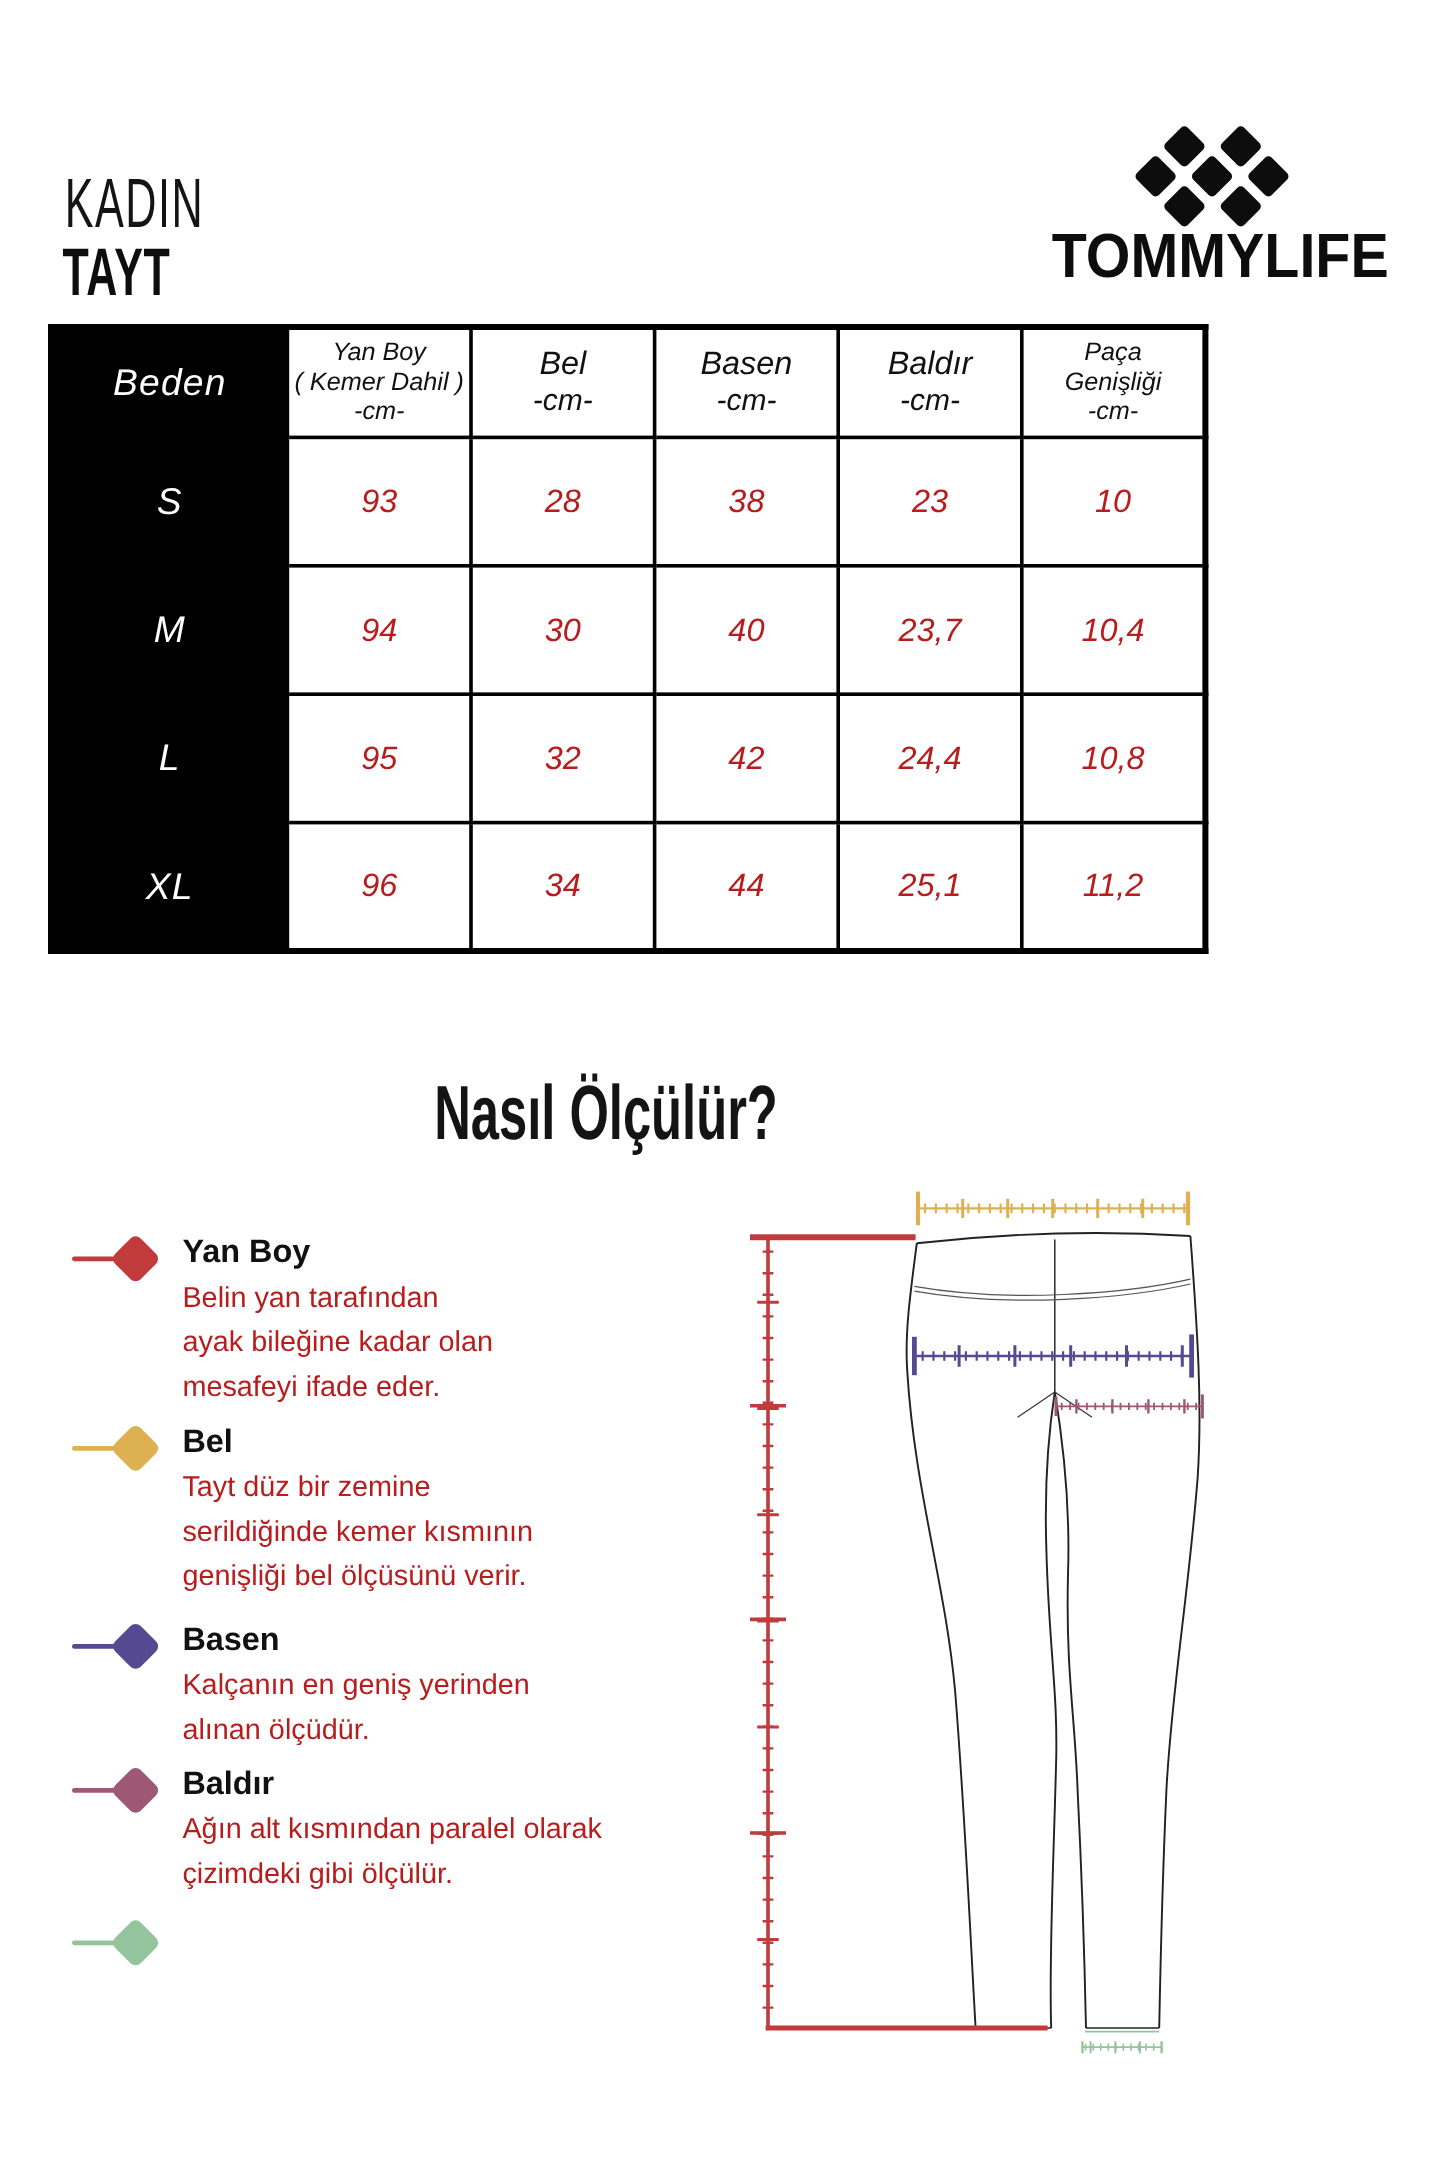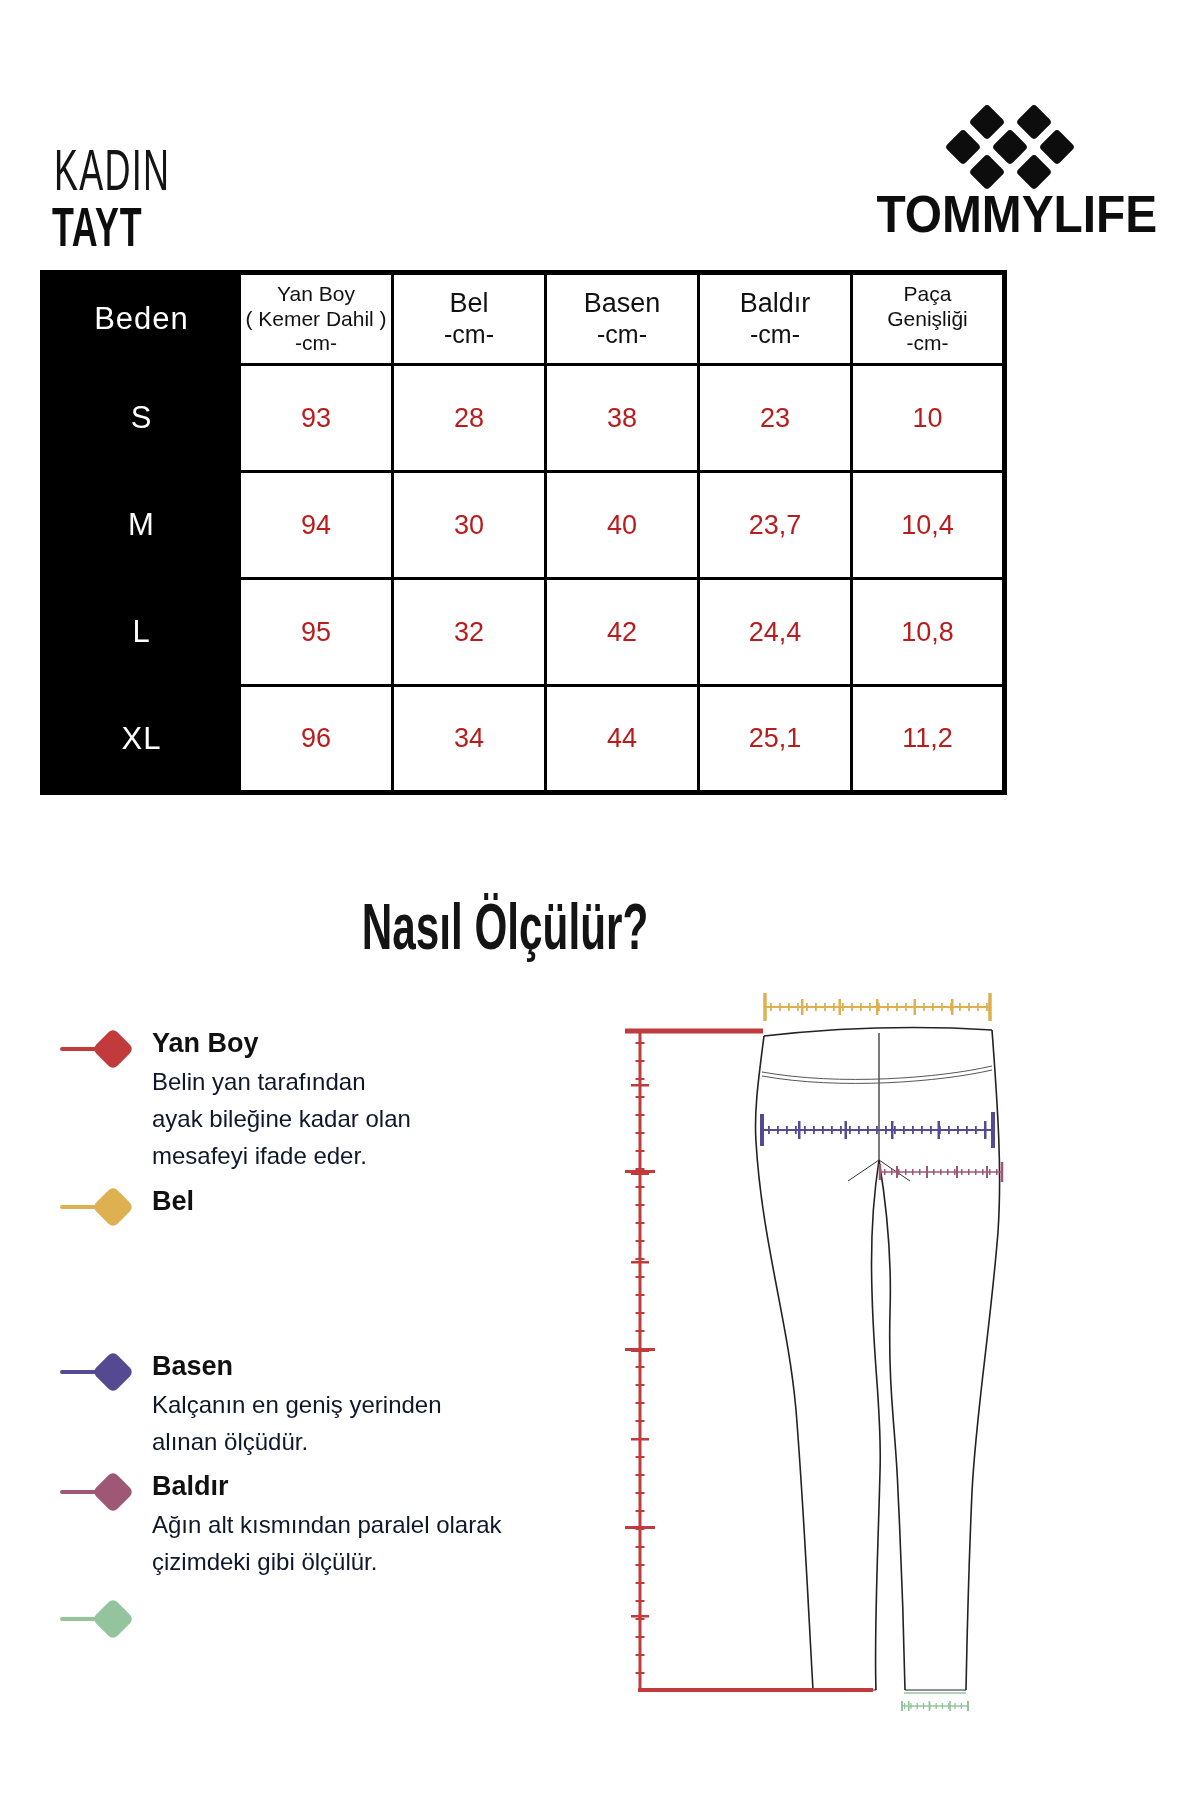--- a/index.html
+++ b/index.html
@@ -11,21 +11,21 @@
   
   .kicker { left:54px; top:136px; font-size:58px; font-weight:400; letter-spacing:2px;
             transform:scaleX(.62); transform-origin:left center; color:#141414; }
   .product-title { left:52px; top:194px; font-size:56px; font-weight:700; letter-spacing:1px;
             transform:scaleX(.64); transform-origin:left center; color:#0d0d0d; }
   .brand-name { right:43px; top:184px; font-size:52px; font-weight:700; letter-spacing:0px;
             transform:scaleX(.92); transform-origin:right center; color:#0d0d0d; white-space:nowrap; }
 
   
   .size-table-wrap { left:40px; top:270px; }
-  table.size-table { border-collapse:collapse; table-layout:fixed; background:#fff; border:5px solid #000; }
+  table.size-table { border-collapse:collapse; table-layout:fixed; background:#fff; border:5px solid #000;font-style:italic; }
   table.size-table td, table.size-table th { border:3px solid #000; text-align:center; vertical-align:middle; padding:0; }
   .col-size   { width:197px; }
   .col-val    { width:153px; }
   .hrow       { height:92px; }
   .drow       { height:107px; }
   .dark-cell  { background:#000; color:#fff; border-top-color:#000; border-bottom-color:#000; }
   .size-head  { font-size:31px; font-weight:400; letter-spacing:1px; }
   .size-letter{ font-size:31px; font-weight:400; letter-spacing:1px; }
   .val-cell   { font-size:27px; font-weight:400; color:#b91c1c; }
   .head-cell  { }
@@ -40,21 +40,21 @@
   .section-title { left:255px; top:890px; width:500px; text-align:center; font-size:64px; font-weight:700;
                    transform:scaleX(.66); transform-origin:center; white-space:nowrap; color:#141414; }
 
   
   .legend-item { position:absolute; left:60px; display:flex; align-items:flex-start; }
   .legend-marker { display:flex; align-items:center; width:90px; flex:0 0 90px; margin-top:6px; }
   .marker-line { width:42px; height:4px; border-radius:2px; }
   .marker-diamond { width:30px; height:30px; border-radius:6px; transform:rotate(45deg); margin-left:-4px; }
   .legend-text { padding-left:2px; width:450px; }
   .legend-label { font-size:27px; font-weight:700; color:#111; margin-bottom:4px; }
-  .legend-desc { font-size:24px; line-height:37px; color:#0f172a; white-space:pre-line; }
+  .legend-desc { font-size:24px; line-height:37px; color:#b91c1c; white-space:pre-line; }
 
   .c-red    .marker-line{background:#C13B3C;} .c-red    .marker-diamond{background:#C13B3C;}
   .c-gold   .marker-line{background:#DDB152;} .c-gold   .marker-diamond{background:#DDB152;}
   .c-navy   .marker-line{background:#554A92;} .c-navy   .marker-diamond{background:#554A92;}
   .c-maroon .marker-line{background:#9E5876;} .c-maroon .marker-diamond{background:#9E5876;}
   .c-green  .marker-line{background:#93C49C;} .c-green  .marker-diamond{background:#93C49C;}
 
   .diagram { left:540px; top:990px; }
 </style>
 </head>
@@ -173,20 +173,23 @@
   </div>
 </div>
 
 <div class="legend-item c-gold" style="top:1186px;">
   <div class="legend-marker">
     <span class="marker-line"></span>
     <span class="marker-diamond"></span>
   </div>
   <div class="legend-text">
     <div class="legend-label">Bel</div>
+    <div class="legend-desc">Tayt düz bir zemine
+serildiğinde kemer kısmının
+genişliği bel ölçüsünü verir.</div>
   </div>
 </div>
 
 <div class="legend-item c-navy" style="top:1351px;">
   <div class="legend-marker">
     <span class="marker-line"></span>
     <span class="marker-diamond"></span>
   </div>
   <div class="legend-text">
     <div class="legend-label">Basen</div>

